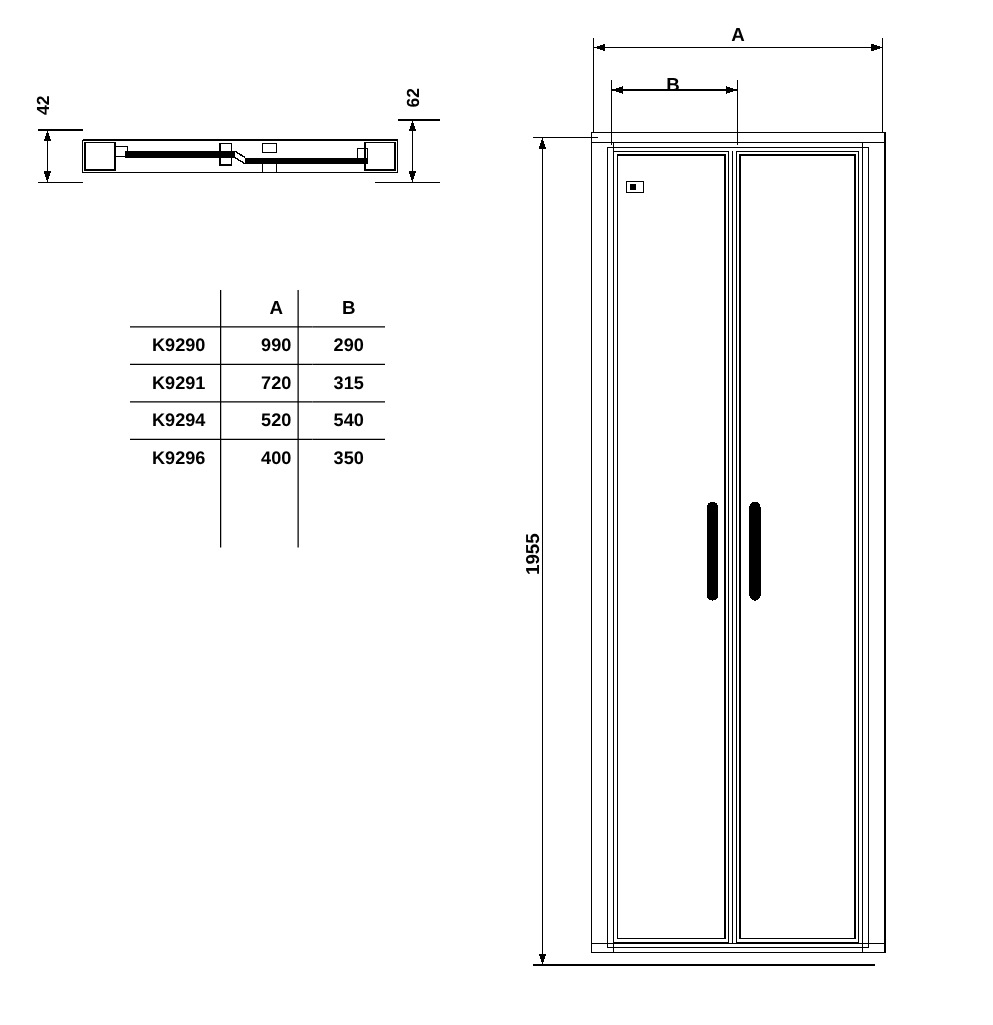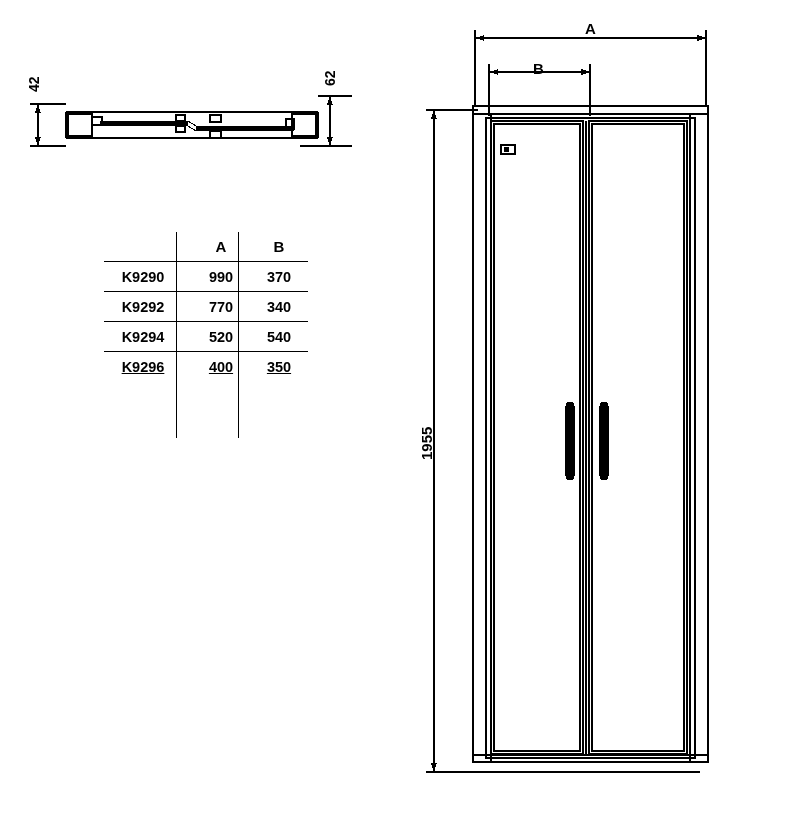--- a/index.html
+++ b/index.html
@@ -51,21 +51,20 @@
   }
   .spec-table thead th {
     border-bottom: 1.3px solid #000;
     font-size: 15px;
   }
   .spec-table tbody tr td {
     border-bottom: 1.3px solid #000;
   }
   .spec-table tbody tr:last-child td {
     border-bottom: none;
-    text-decoration: underline;
   }
   .spec-table tbody tr td.code-col {
     border-right: none;
   }
   
   .tbl-vline {
     position: absolute;
     background: #000;
     width: 1.3px;
   }
@@ -217,26 +216,26 @@
       <tr>
         <th class="code-col"></th>
         <th class="val-col">A</th>
         <th class="val-col">B</th>
       </tr>
     </thead>
     <tbody>
       <tr>
         <td class="code-col">K9290</td>
         <td class="val-col">990</td>
-        <td class="val-col">370</td>
-      </tr>
-      <tr>
-        <td class="code-col">K9292</td>
-        <td class="val-col">770</td>
-        <td class="val-col">340</td>
+        <td class="val-col">290</td>
+      </tr>
+      <tr>
+        <td class="code-col">K9291</td>
+        <td class="val-col">720</td>
+        <td class="val-col">315</td>
       </tr>
       <tr>
         <td class="code-col">K9294</td>
         <td class="val-col">520</td>
         <td class="val-col">540</td>
       </tr>
       <tr>
         <td class="code-col">K9296</td>
         <td class="val-col">400</td>
         <td class="val-col">350</td>

